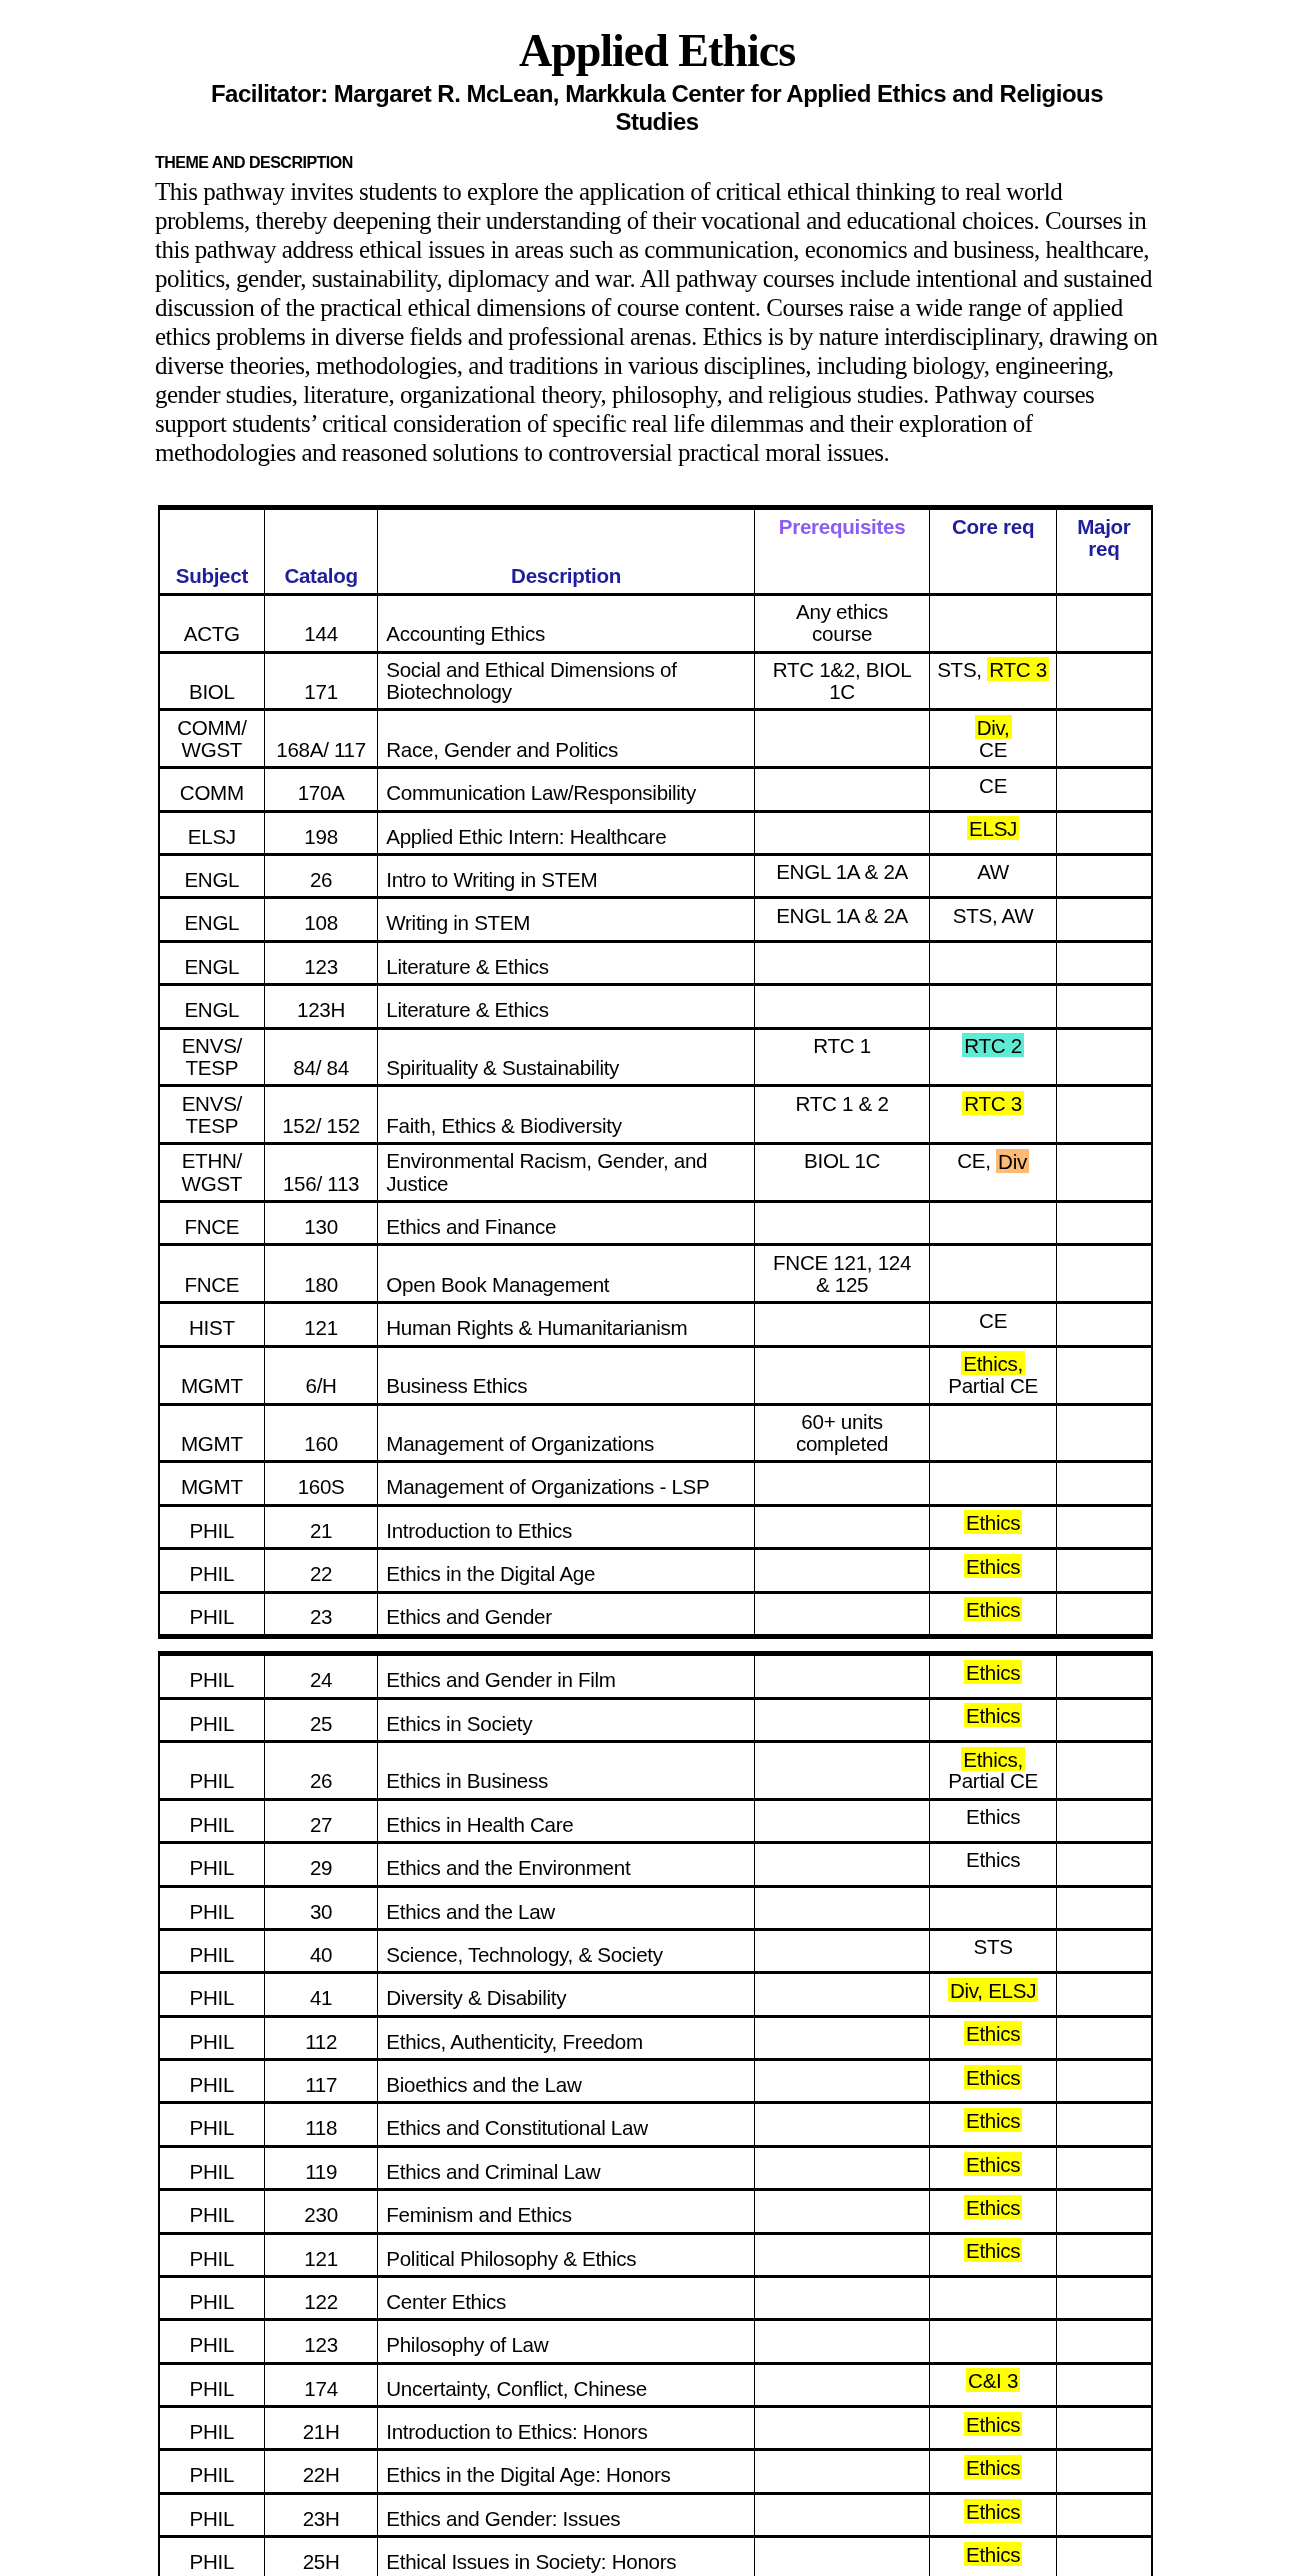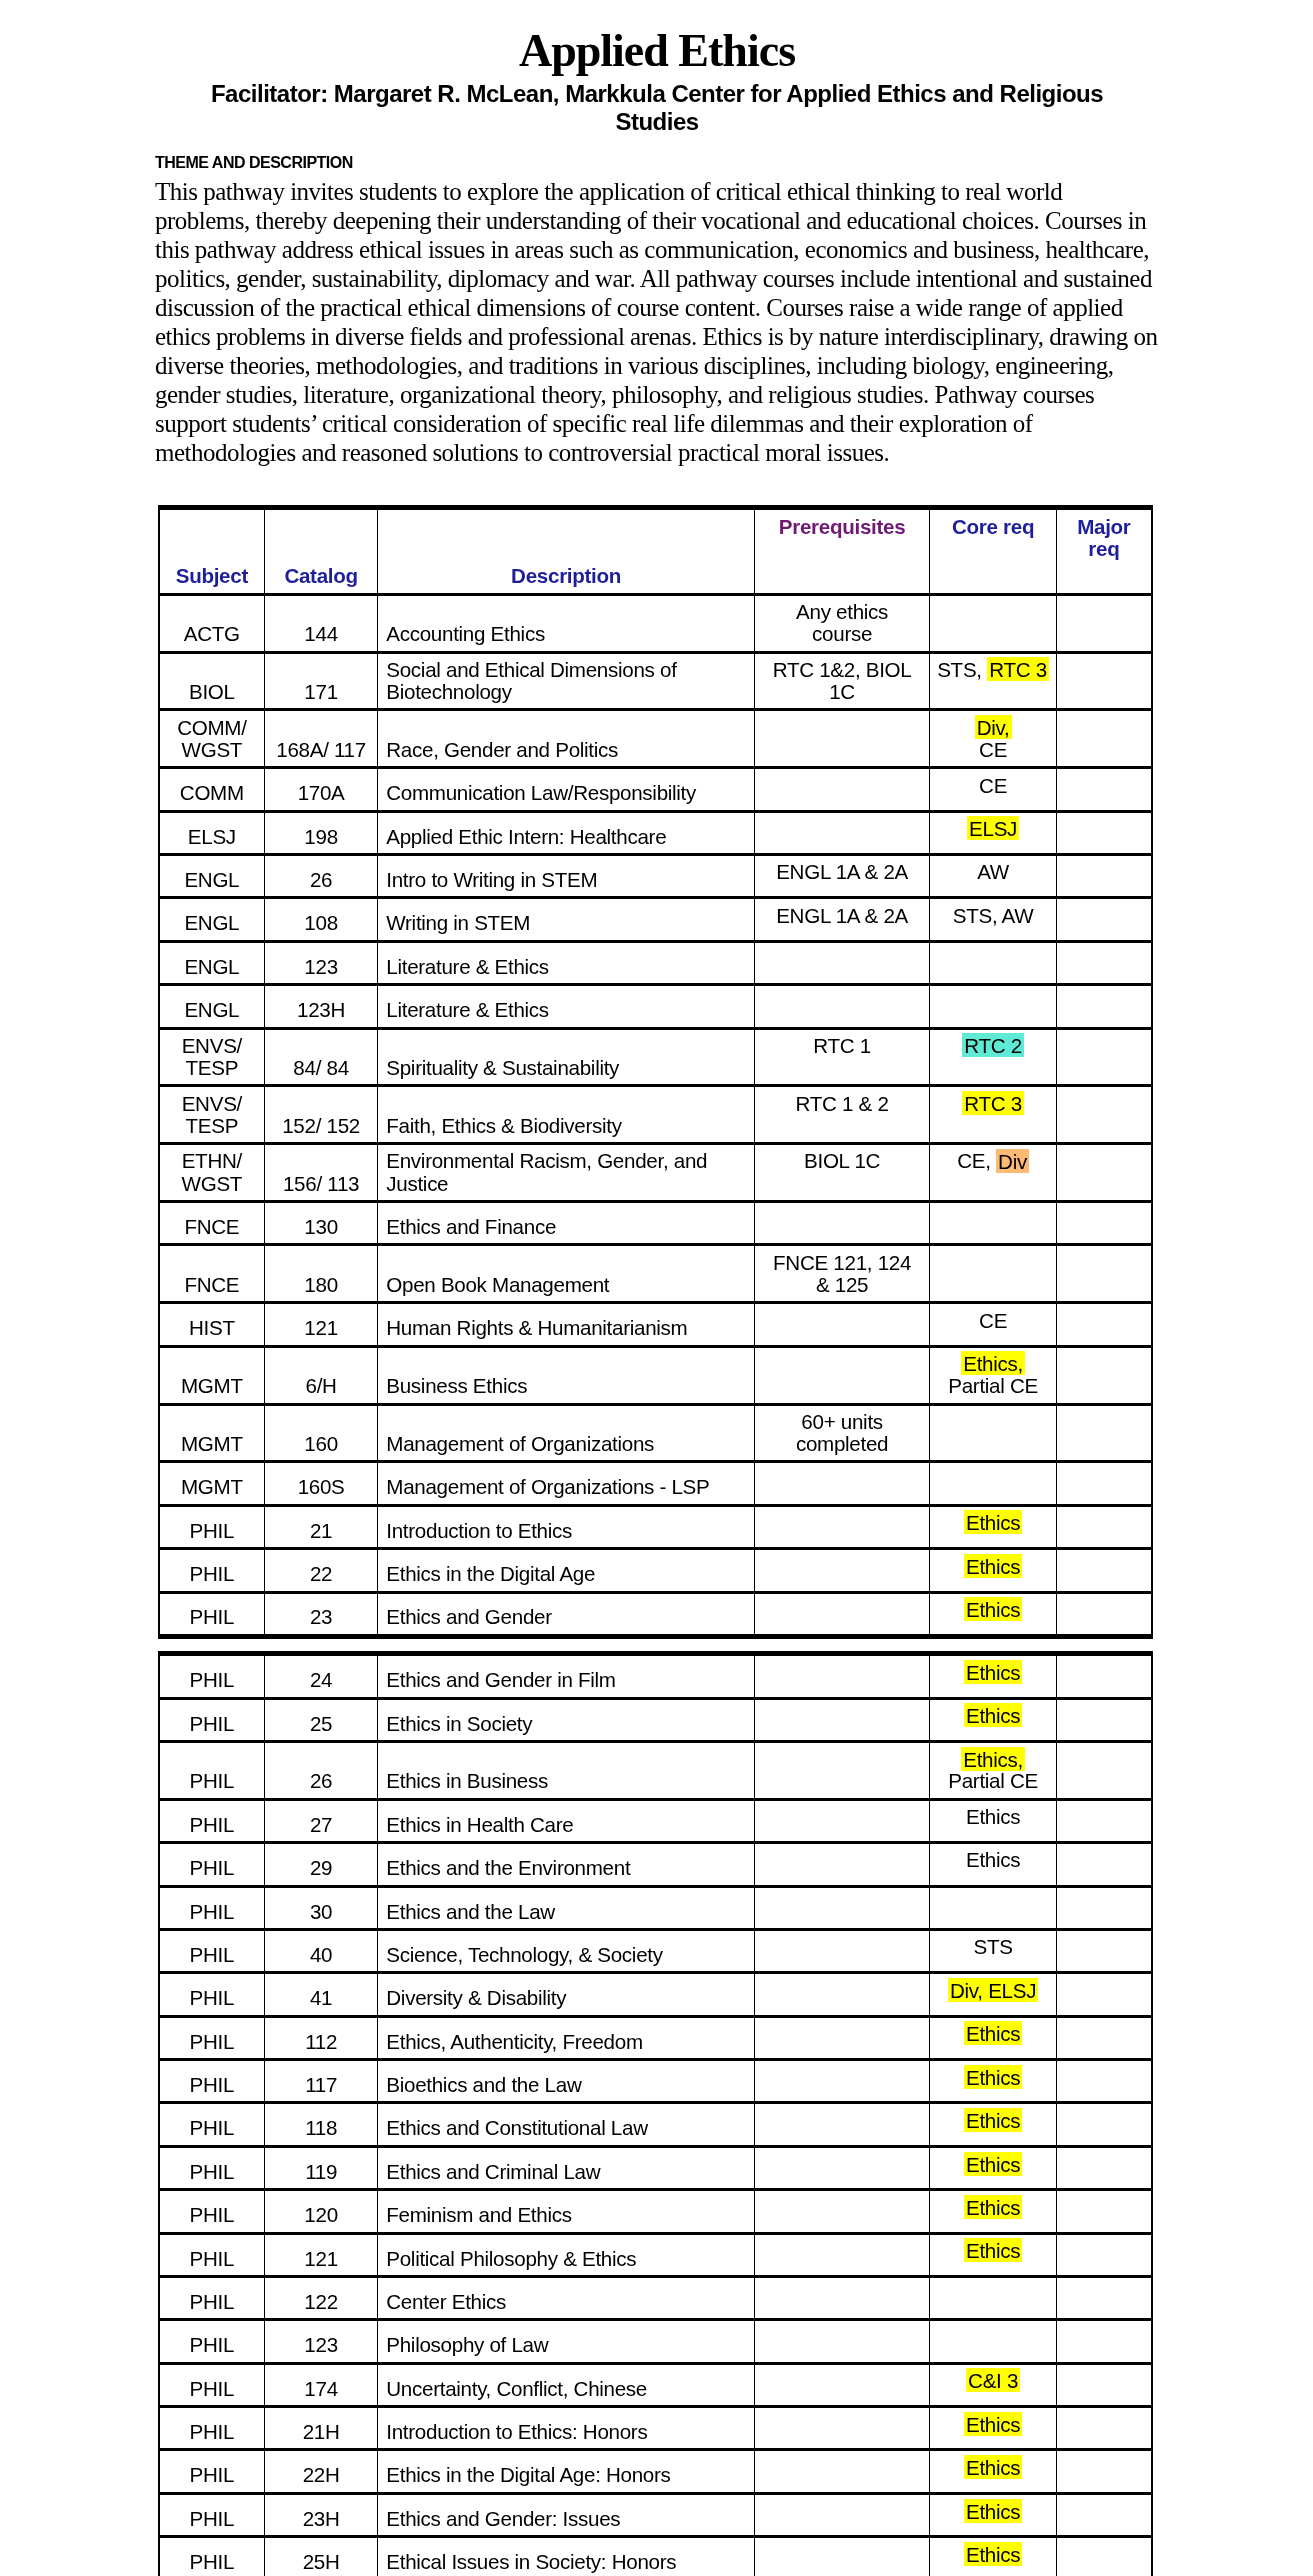--- a/index.html
+++ b/index.html
@@ -97,21 +97,21 @@
           <col style="width:377px">
         <col style="width:175px">
           <col style="width:127px">
           <col style="width:95px">
       </colgroup>
       <thead>
         <tr>
           <th class="vb" style="color: rgb(31, 31, 156);">Subject</th>
           <th class="vb" style="color: rgb(31, 31, 156);">Catalog</th>
           <th class="vb" style="color: rgb(31, 31, 156);">Description</th>
-          <th class="vt" style="color: #701a75;">Prerequisites</th>
+          <th class="vt" style="color: #8b5cf6;">Prerequisites</th>
           <th class="vt" style="color: rgb(31, 31, 156);">Core req</th>
           <th class="vt" style="color: rgb(31, 31, 156);">Major req</th>
         </tr>
       </thead>
       <tbody>
           <tr>
             <td class="c vb">ACTG</td>
             <td class="c vb">144</td>
             <td class="l vb">Accounting Ethics</td>
             <td class="c vt pre">Any ethics
@@ -389,21 +389,21 @@
           <tr>
             <td class="c vb">PHIL</td>
             <td class="c vb">119</td>
             <td class="l vb">Ethics and Criminal Law</td>
             <td class="c vt pre"></td>
             <td class="c vt pre"><span class="hl" style="background: rgb(255, 255, 0);">Ethics</span></td>
             <td class="c vt"></td>
           </tr>
           <tr>
             <td class="c vb">PHIL</td>
-            <td class="c vb">120</td>
+            <td class="c vb">230</td>
             <td class="l vb">Feminism and Ethics</td>
             <td class="c vt pre"></td>
             <td class="c vt pre"><span class="hl" style="background: rgb(255, 255, 0);">Ethics</span></td>
             <td class="c vt"></td>
           </tr>
           <tr>
             <td class="c vb">PHIL</td>
             <td class="c vb">121</td>
             <td class="l vb">Political Philosophy &amp; Ethics</td>
             <td class="c vt pre"></td>

